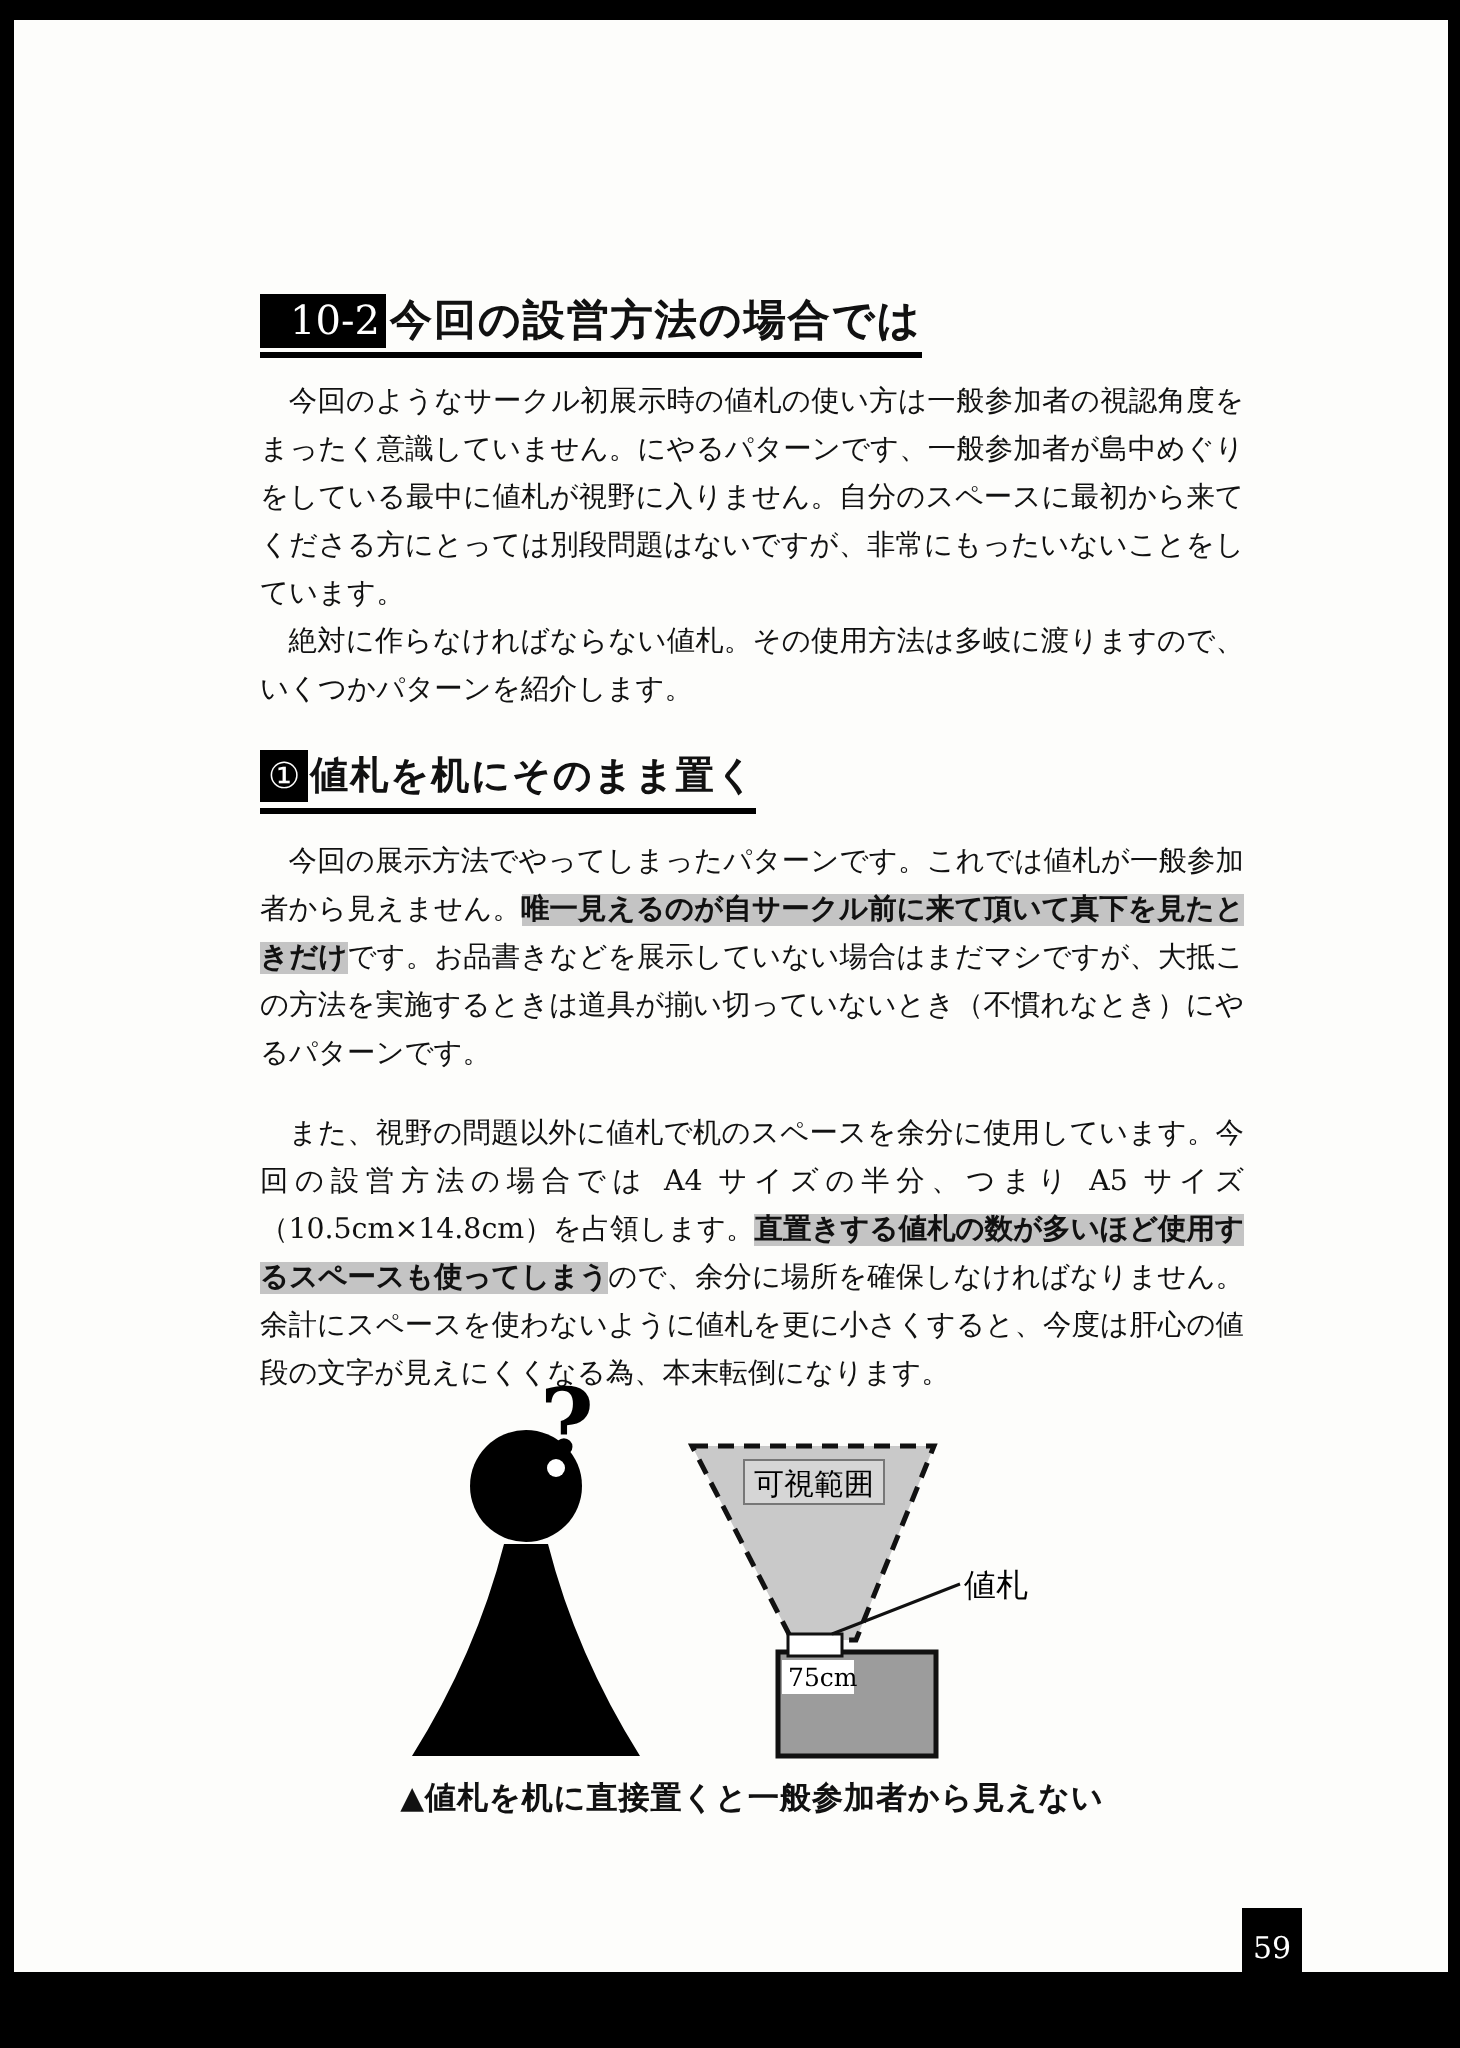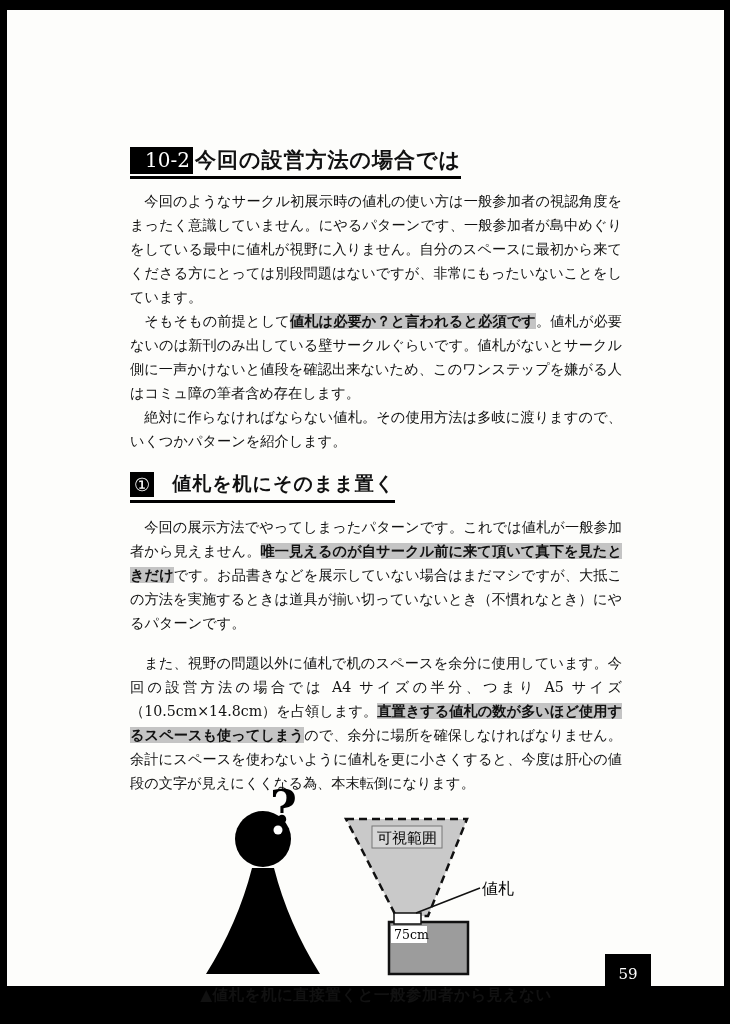--- a/index.html
+++ b/index.html
@@ -8,44 +8,43 @@
   .page{position:absolute;left:7px;top:10px;right:6px;bottom:38px;background:#fdfdfb;}
   .content{position:absolute;left:123px;top:136px;width:492px;}
   .h1-row{display:inline-block;border-bottom:3px solid #000;padding-bottom:2px;margin-bottom:10px;}
   .numbox{display:inline-block;background:#000;color:#fff;font-size:20px;padding:1px 3px 2px 15px;vertical-align:middle;}
   .h1-title{font-size:21px;font-weight:bold;letter-spacing:1px;padding-left:2px;vertical-align:middle;}
   .body-p{margin:0;font-size:14.2px;line-height:24px;text-align:justify;}
   .hl{background:var(--highlight,#c4c4c4);font-weight:bold;}
   .h2-block{margin-top:18px;margin-bottom:12px;}
   .h2-row{display:inline-block;border-bottom:3px solid #000;padding-bottom:3px;}
   .circbox{display:inline-block;background:#000;color:#fff;font-size:18px;padding:2px 4px;vertical-align:middle;}
-  .h2-title{font-size:19px;font-weight:bold;letter-spacing:1px;margin-left:18px;vertical-align:middle;}
+  .h2-title{font-size:19px;font-weight:bold;letter-spacing:1px;margin-left:1px;vertical-align:middle;}
   .gap{margin-top:16px;}
   .diagram{display:block;margin:-12px 0 2px 28px;}
   .caption{text-align:center;font-weight:bold;font-size:15.5px;margin-top:2px;letter-spacing:0.5px;}
-  .pagenum{position:absolute;right:79px;bottom:30px;width:46px;height:40px;background:#000;color:#fff;
+  .pagenum{position:absolute;right:79px;bottom:30px;width:30px;height:40px;background:#000;color:#fff;
            font-size:15px;display:flex;align-items:center;justify-content:center;
            font-family:"DejaVu Serif","Liberation Serif",serif;}
   svg text{font-family:"DejaVu Serif","Liberation Serif",serif;}
 </style>
 </head>
 <body>
 
 <div class="scan">
   <div class="page">
     <div class="content">
 
       <div>
         <div class="h1-row">
           <span class="numbox">10-2</span><span class="h1-title">今回の設営方法の場合では</span>
         </div>
       </div>
 
       <p class="body-p"><span>　今回のようなサークル初展示時の値札の使い方は一般参加者の視認角度をまったく意識していません。にやるパターンです、一般参加者が島中めぐりをしている最中に値札が視野に入りません。自分のスペースに最初から来てくださる方にとっては別段問題はないですが、非常にもったいないことをしています。</span></p>
-      <p class="body-p"><span>　そもそもの前提として</span><span class="hl">値札は必要か？と言われると必須です</span><span>。値札が必要ないのは新刊のみ出している壁サークルぐらいです。値札がないとサークル側に一声かけないと値段を確認出来ないため、このワンステップを嫌がる人はコミュ障の筆者含め存在します。</span></p>
       <p class="body-p"><span>　絶対に作らなければならない値札。その使用方法は多岐に渡りますので、いくつかパターンを紹介します。</span></p>
 
       <div class="h2-block">
         <div class="h2-row">
           <span class="circbox">①</span><span class="h2-title">値札を机にそのまま置く</span>
         </div>
       </div>
 
       <p class="body-p"><span>　今回の展示方法でやってしまったパターンです。これでは値札が一般参加者から見えません。</span><span class="hl">唯一見えるのが自サークル前に来て頂いて真下を見たときだけ</span><span>です。お品書きなどを展示していない場合はまだマシですが、大抵この方法を実施するときは道具が揃い切っていないとき（不慣れなとき）にやるパターンです。</span></p>
       <p class="body-p gap"><span>　また、視野の問題以外に値札で机のスペースを余分に使用しています。今回の設営方法の場合では A4 サイズの半分、つまり A5 サイズ（10.5cm×14.8cm）を占領します。</span><span class="hl">直置きする値札の数が多いほど使用するスペースも使ってしまう</span><span>ので、余分に場所を確保しなければなりません。余計にスペースを使わないように値札を更に小さくすると、今度は肝心の値段の文字が見えにくくなる為、本末転倒になります。</span></p>

